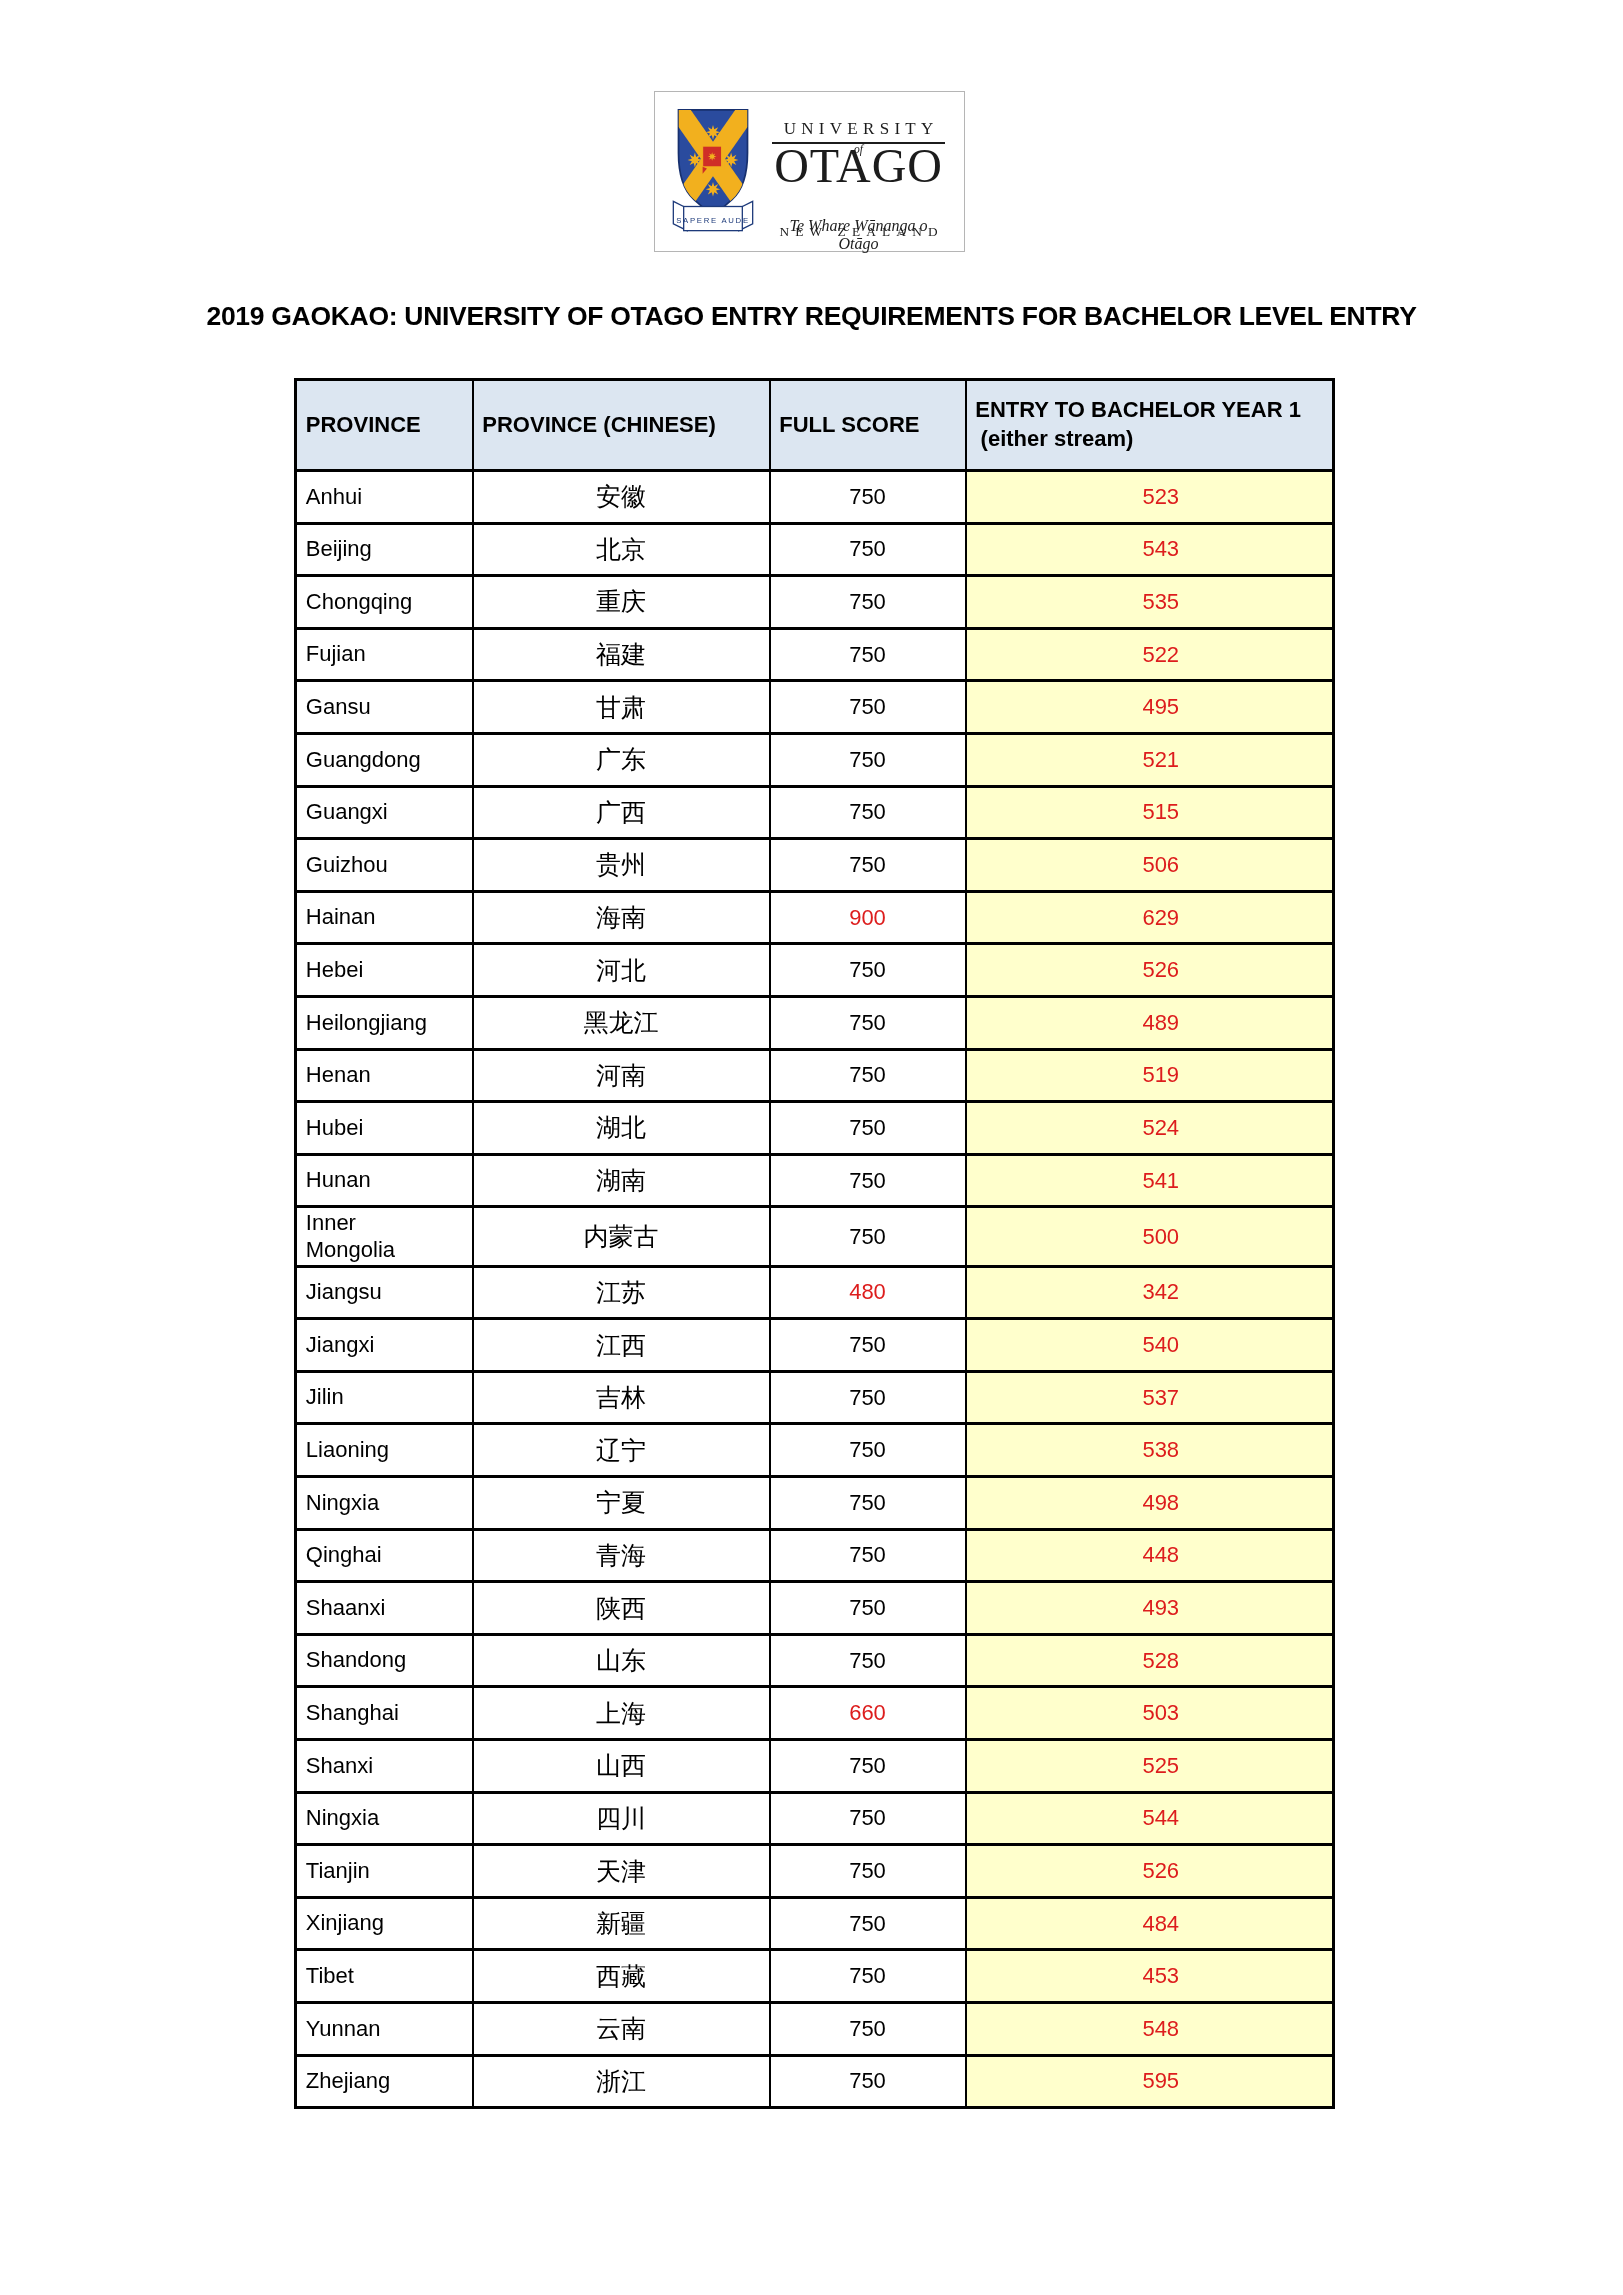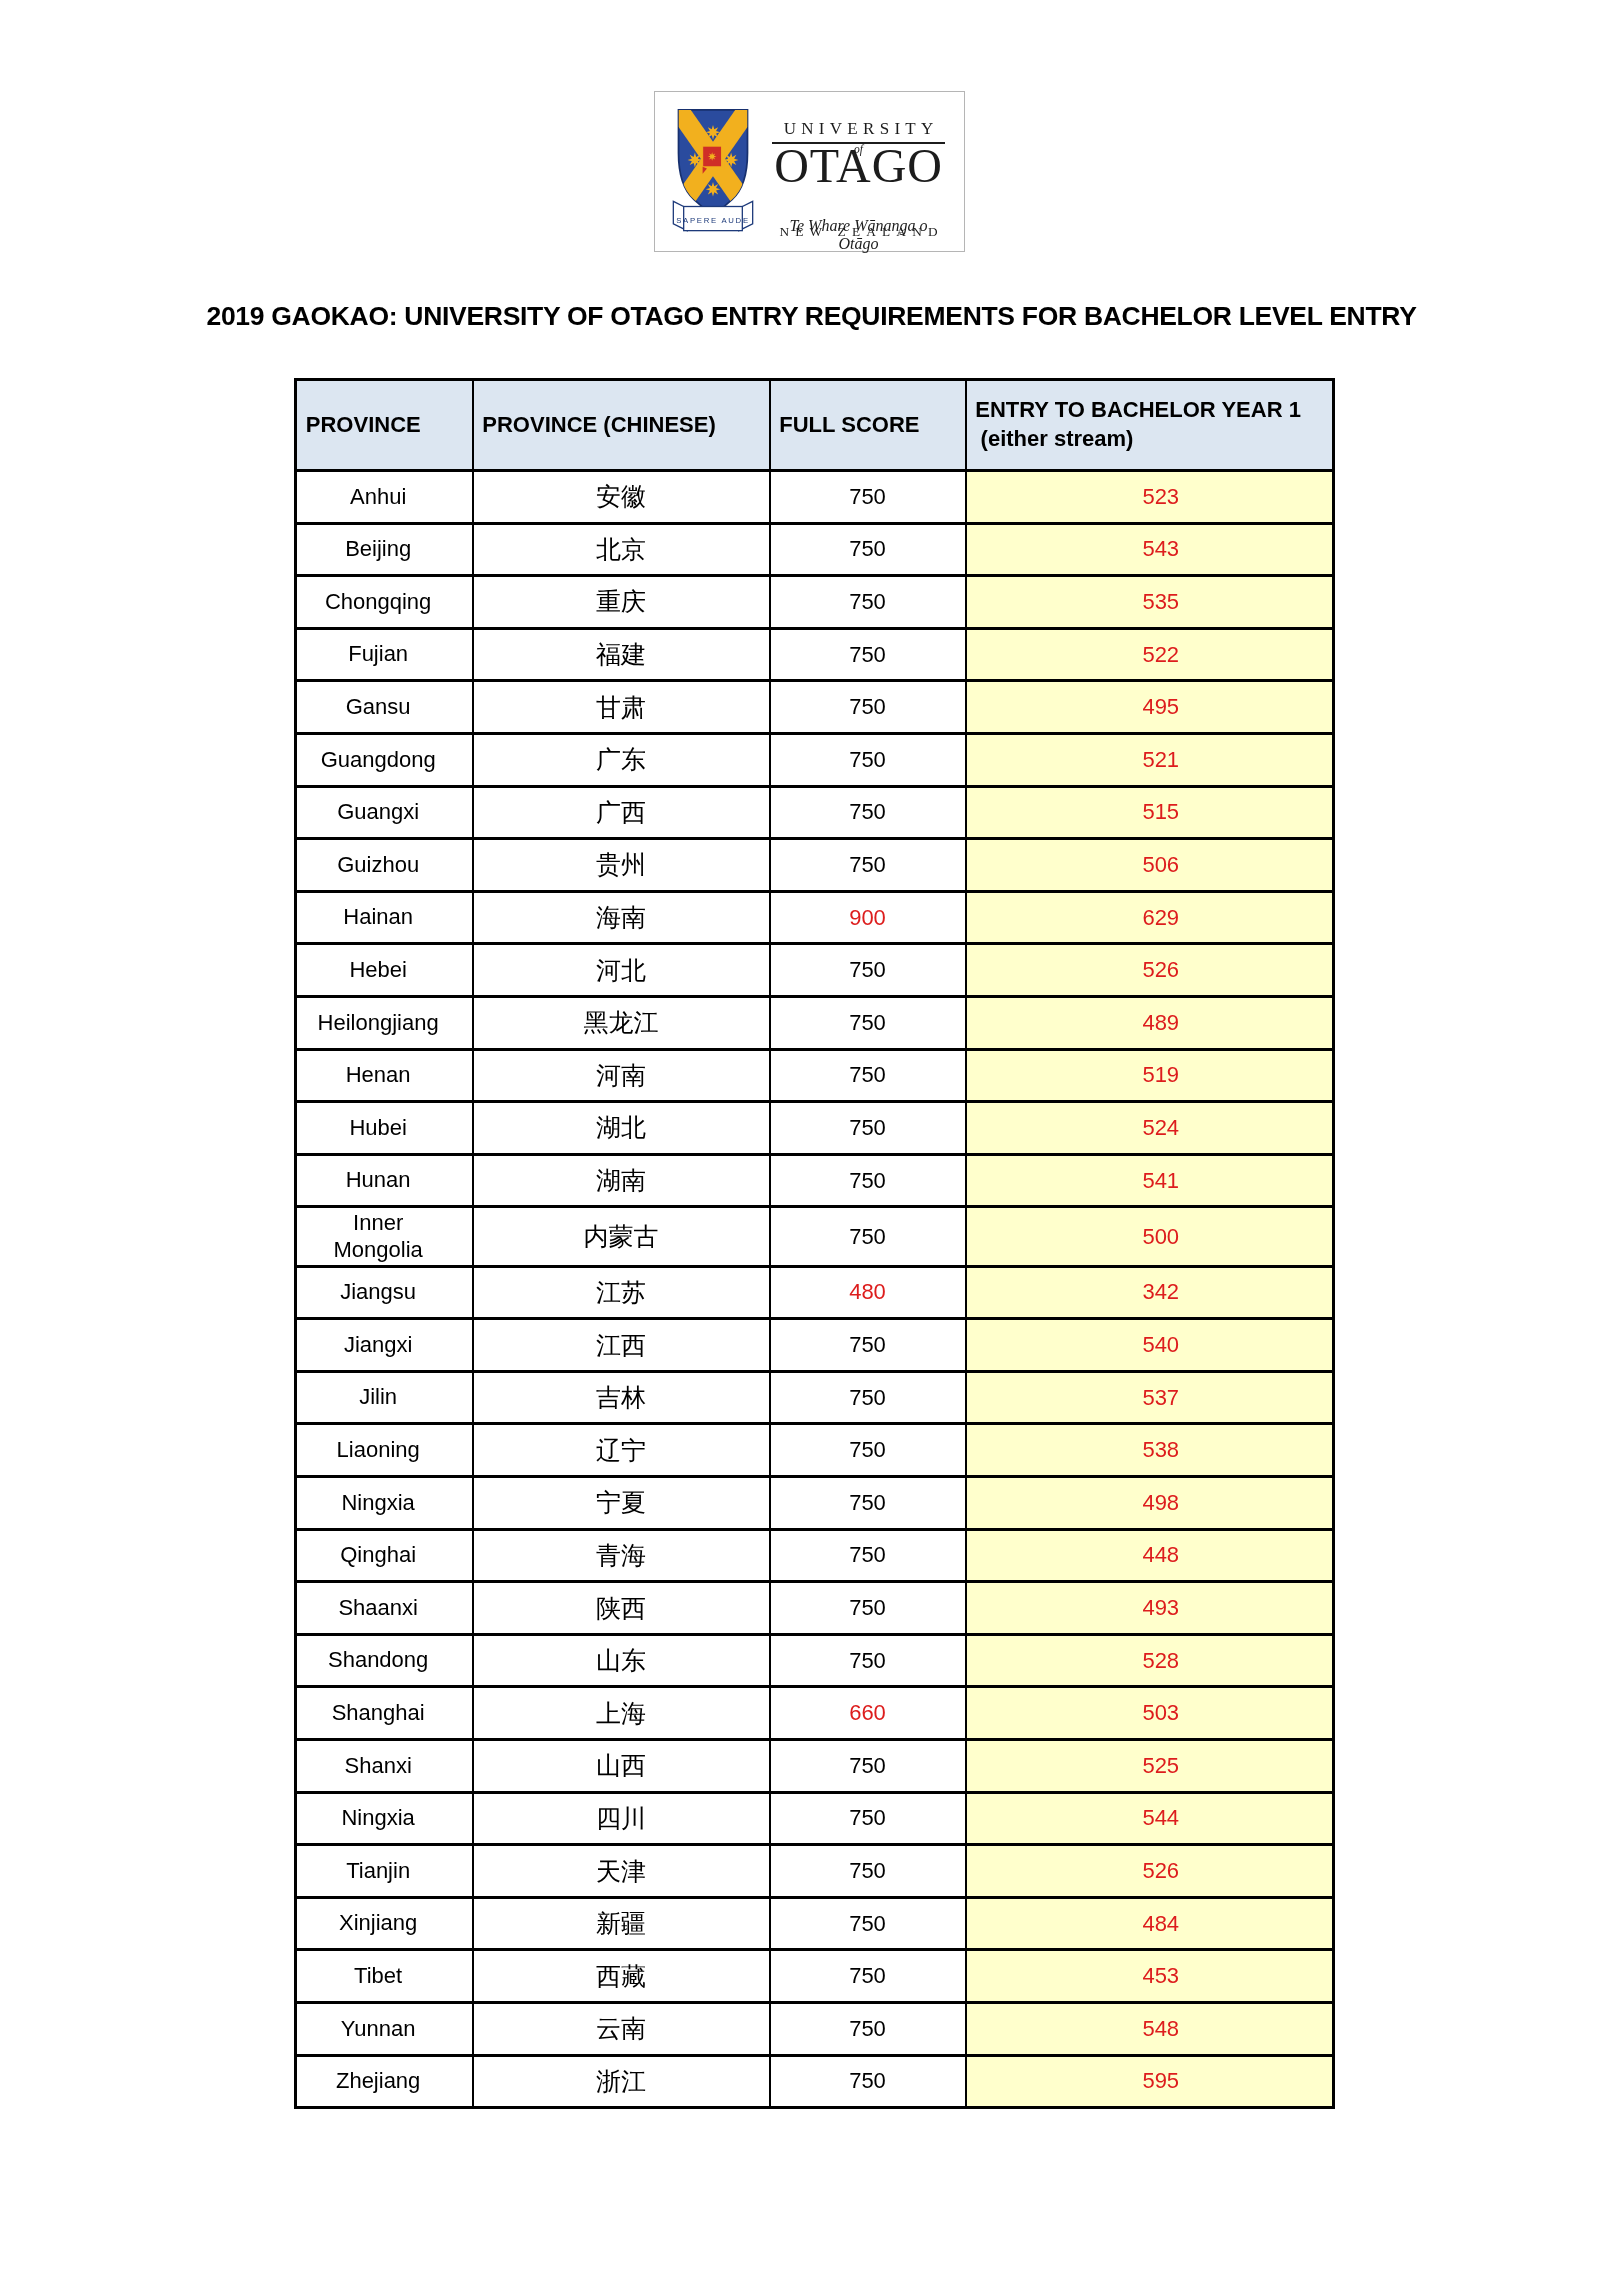--- a/index.html
+++ b/index.html
@@ -36,21 +36,21 @@
   table.scores{border-collapse:collapse;table-layout:fixed;width:1038px;
                border:3.5px solid #000;}
   table.scores th, table.scores td{
     border-left:2.7px solid #000;border-right:2.7px solid #000;
     border-top:3.5px solid #000;border-bottom:3.5px solid #000;
     overflow:hidden;}
   th{background:var(--header-fill);height:88px;font-size:22px;font-weight:bold;
      text-align:left;vertical-align:middle;padding:0 7px 0 8.8px;line-height:1.3;}
   th .h-line2{display:block;padding-left:5.3px;}
   td{height:46px;vertical-align:middle;font-size:22px;}
-  td.c-prov{text-align:center;padding:1.8px 21px 1.8px 8.8px;line-height:1.2;}
+  td.c-prov{text-align:left;padding:1.8px 21px 1.8px 8.8px;line-height:1.2;}
   td.c-cn{text-align:center;font-size:25px;}
   td.c-score{text-align:center;}
   td.c-entry{text-align:center;background:var(--entry-fill);color:var(--score-red);padding-left:24px;}
   td.c-score.red{color:var(--score-red);}
 </style>
 </head>
 <body>
 
 <div class="page">
 

